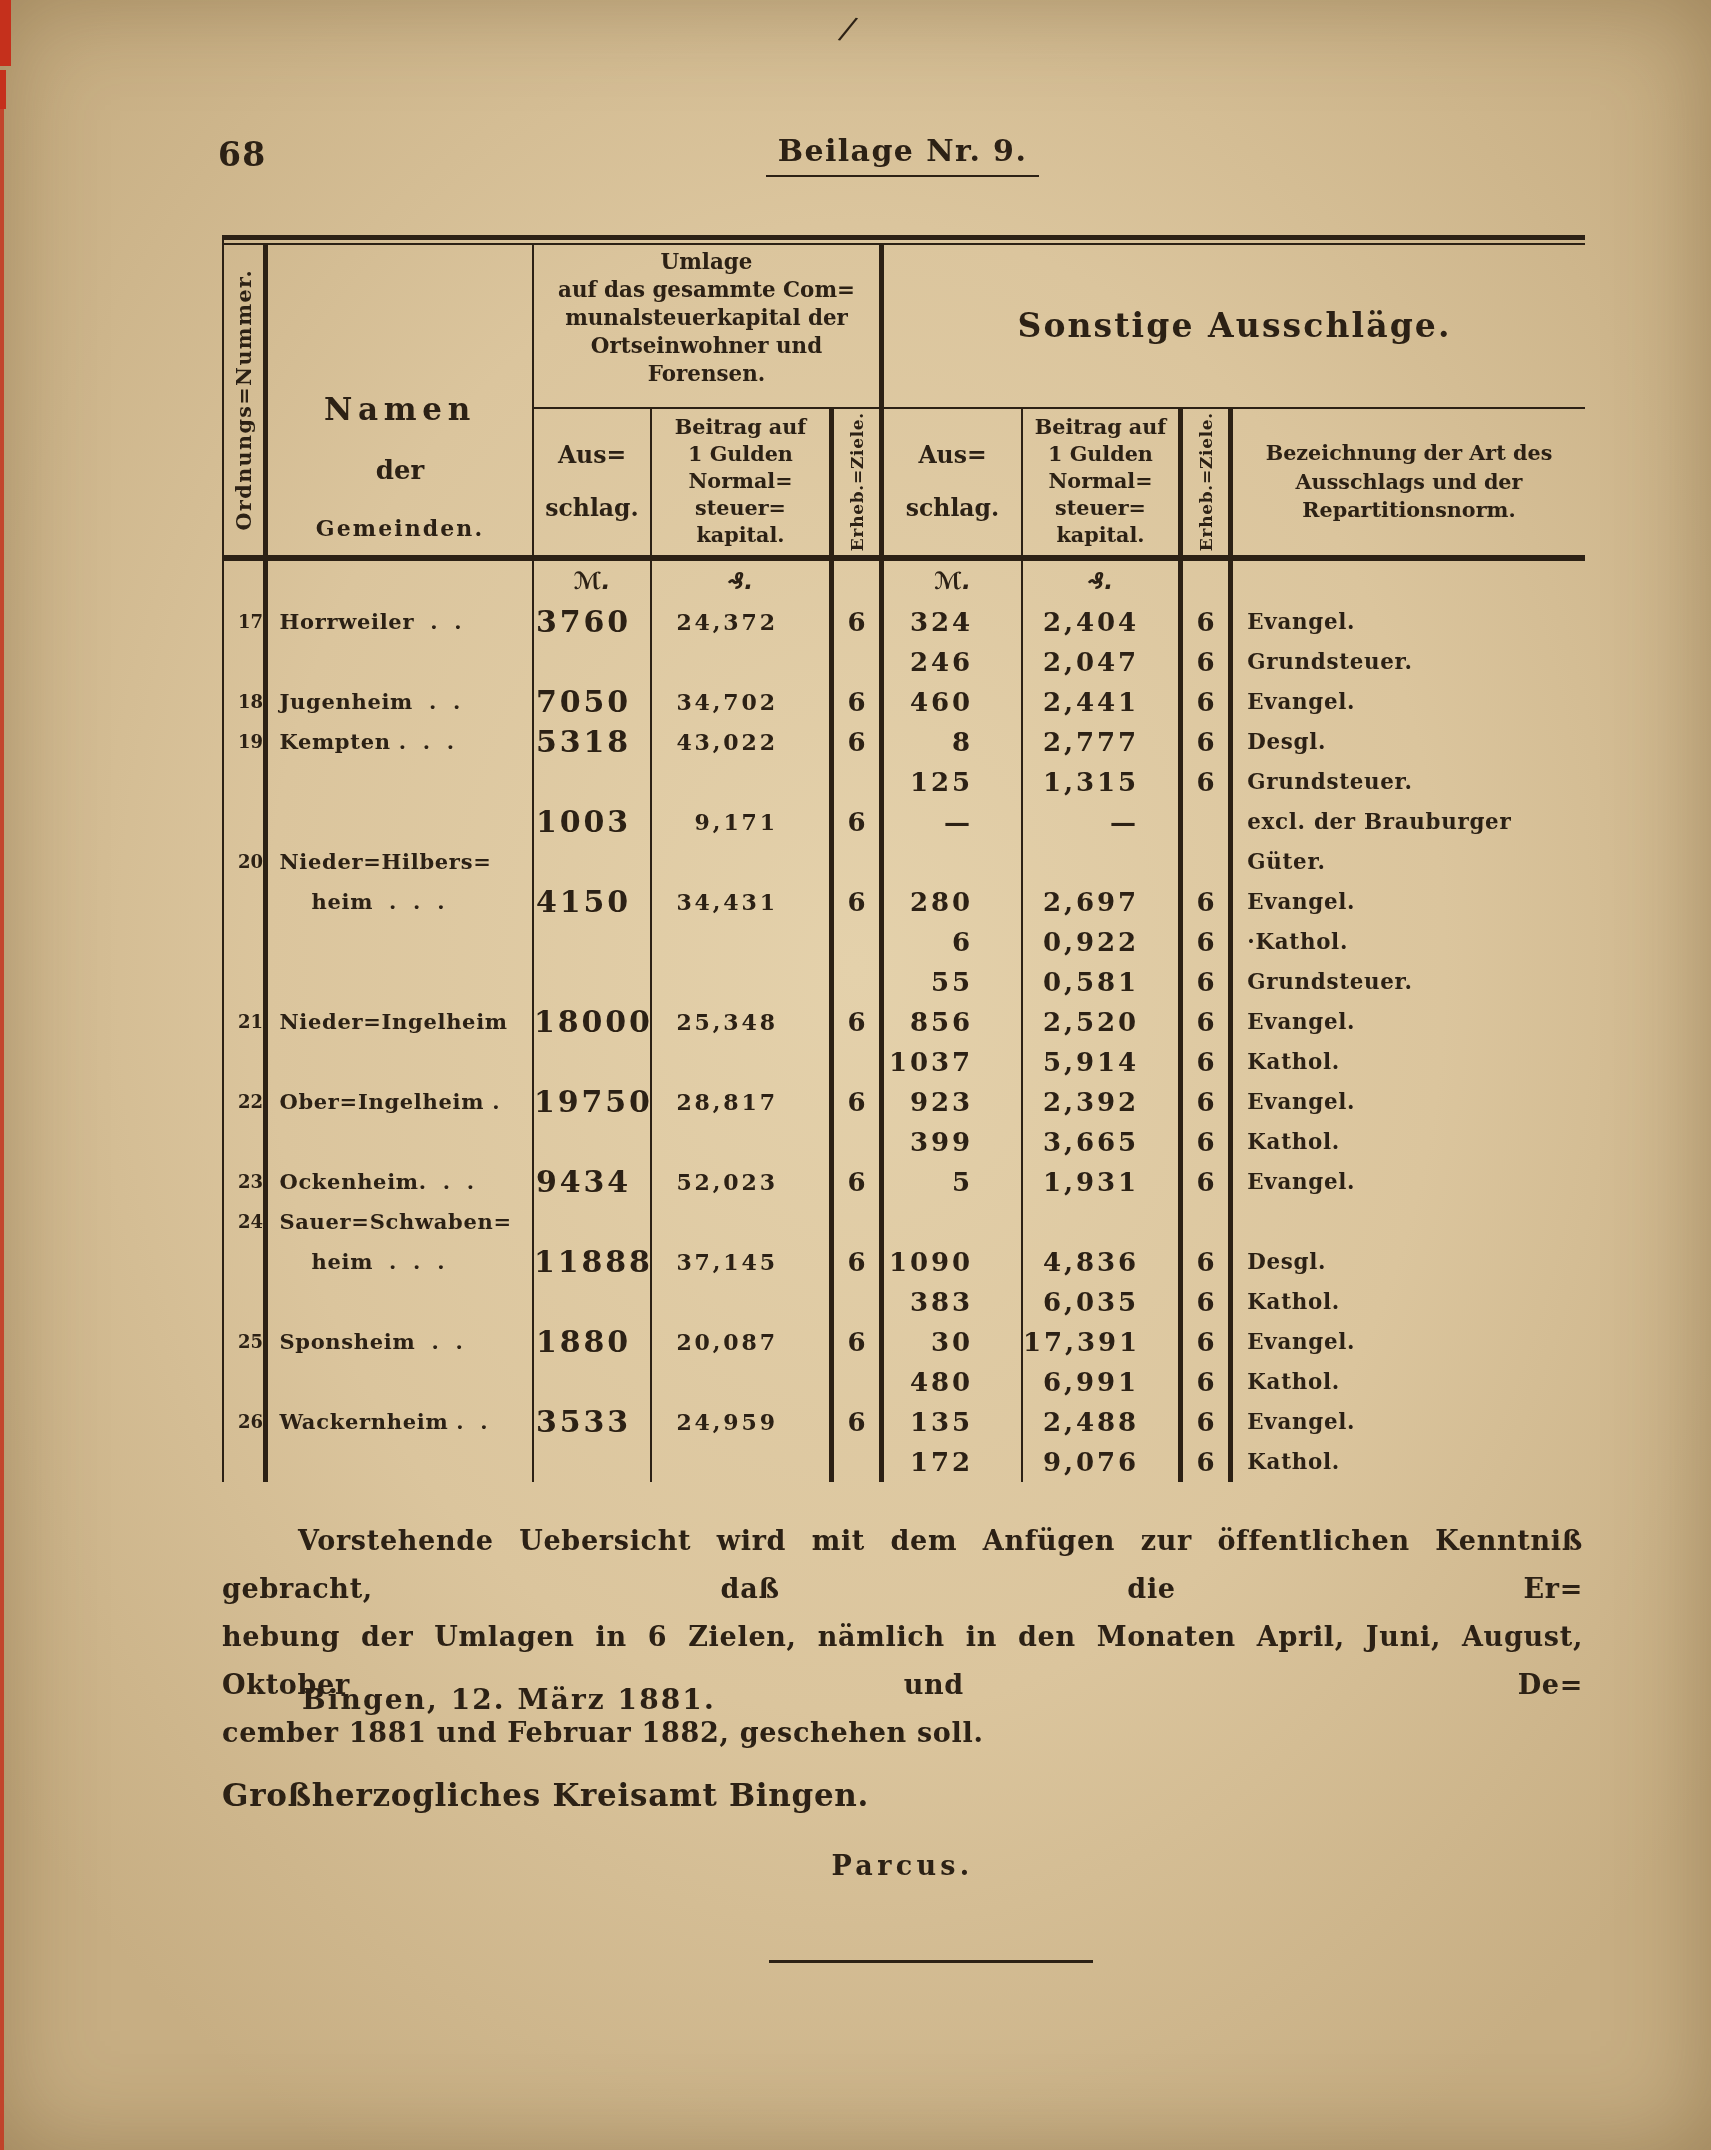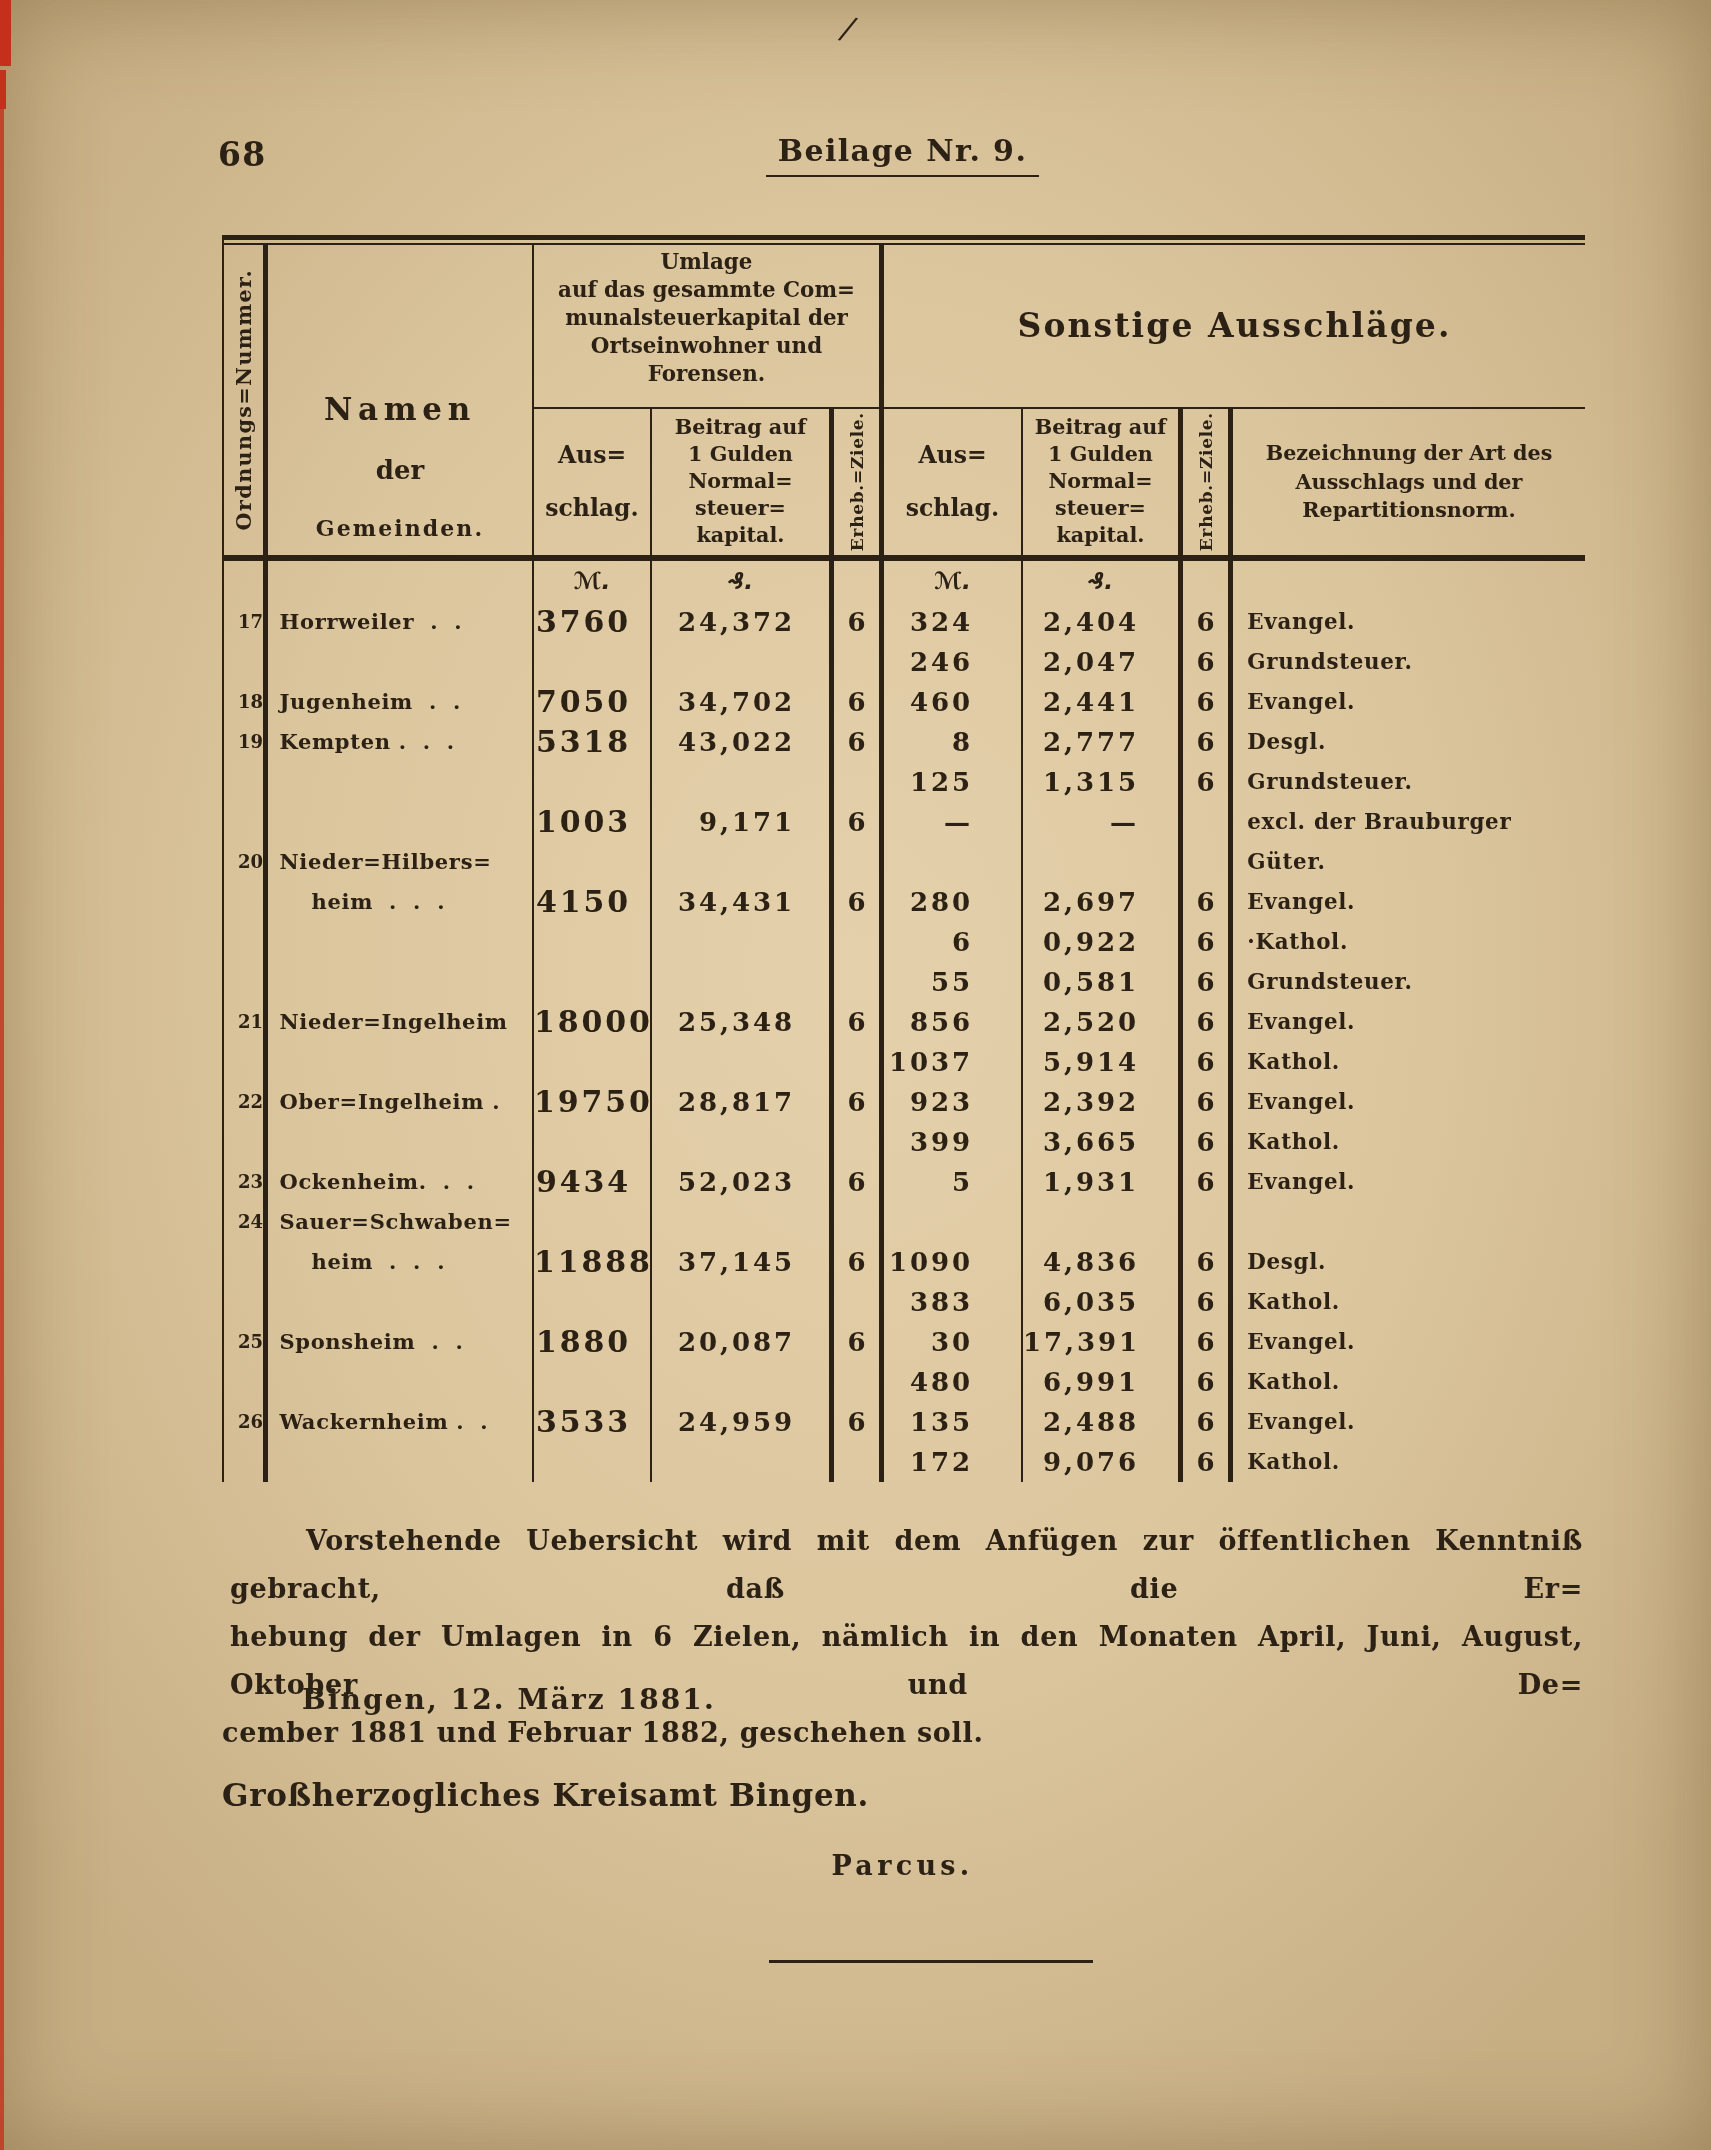--- a/index.html
+++ b/index.html
@@ -69,30 +69,30 @@
   .currency-row{height:41px;}
   .currency-row .cell{display:flex;align-items:center;justify-content:center;
     font-family:"DejaVu Sans", sans-serif;font-style:italic;font-size:23.5px;font-weight:bold;}
 
   
   .row{height:40px;}
   .row .cell{line-height:40px;font-weight:bold;overflow:visible;}
   .c-num{text-align:right;font-size:18px;}
   .c-name{padding-left:11.4px;font-size:21px;white-space:pre;letter-spacing:0.7px;}
   .c-a1{text-align:center;padding-right:17px;font-size:30px;letter-spacing:2.9px;}
-  .c-b1{text-align:right;padding-right:34px;font-size:26px;letter-spacing:2.9px;}
+  .c-b1{text-align:right;padding-right:51px;font-size:22px;letter-spacing:2.9px;}
   .c-z1,.c-z2{text-align:center;font-size:26px;}
   .c-a2{text-align:right;padding-right:48px;font-size:26px;letter-spacing:2.9px;}
   .c-b2{text-align:right;padding-right:39px;font-size:26px;letter-spacing:2.9px;}
   .c-art{padding-left:14.3px;font-size:21.4px;letter-spacing:0.7px;}
 
   
   .closing{position:absolute;left:222px;top:1517px;width:1361px;}
   .pline{font-size:27px;font-weight:bold;line-height:48px;text-align:justify;letter-spacing:0.7px;}
-  .pline.just{text-align-last:justify;margin-left:8px;}
+  .pline.just{text-align-last:justify;}
   .pline.indent{text-indent:76px;}
   .dateline{position:absolute;left:302px;top:1683px;font-size:28px;font-weight:bold;letter-spacing:2.1px;}
   .sig-org{position:absolute;left:222px;top:1777px;width:1361px;text-align:left;
     font-size:31px;font-weight:bold;letter-spacing:0.7px;}
   .sig-name{position:absolute;left:222px;top:1850px;width:1361px;text-align:center;
     font-size:27px;font-weight:bold;letter-spacing:4.3px;}
   .end-rule{position:absolute;left:769px;top:1960px;width:324px;border-top:3.6px solid var(--ink);}
 </style>
 </head>
 <body>

